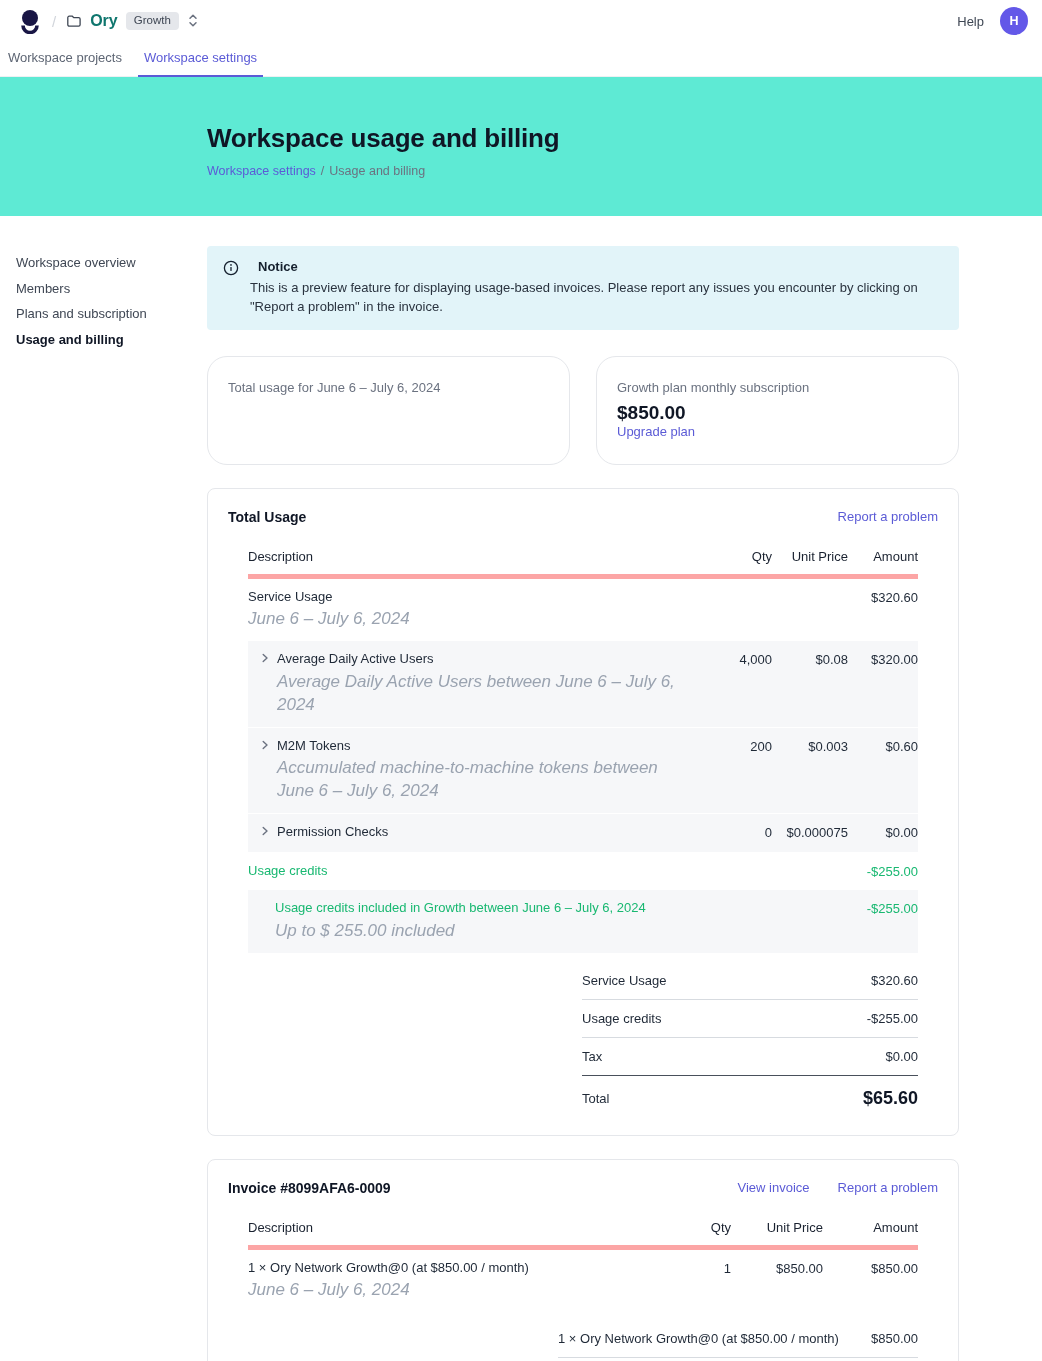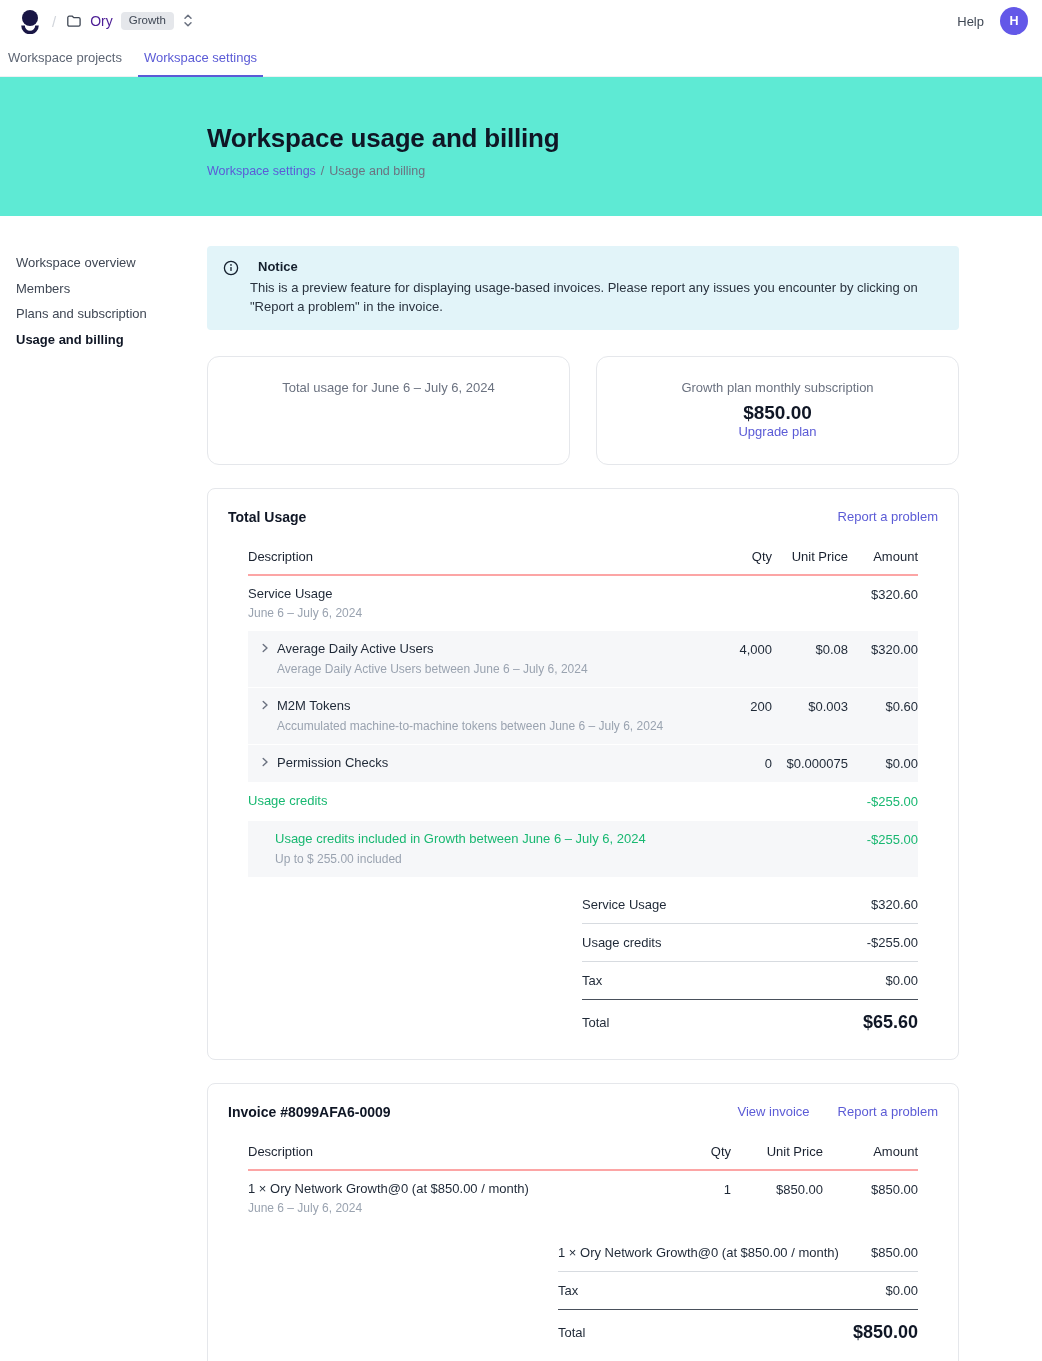--- a/index.html
+++ b/index.html
@@ -17,21 +17,21 @@
     --gray:#6b7280;
     --lightgray:#9aa3b0;
   }
 
   
   .topbar{height:42px;display:flex;align-items:center;justify-content:space-between;padding:0 14px 0 18px;background:#fff;}
   .topbar-left{display:flex;align-items:center;gap:10px;}
   .topbar-right{display:flex;align-items:center;gap:16px;}
   .slash{color:#d1d5db;font-size:15px;}
   .ws-selector{display:flex;align-items:center;gap:8px;cursor:pointer;}
-  .ws-name{font-size:14px;font-weight:400;color:#4c1d95;}
+  .ws-name{font-size:16px;font-weight:700;color:#0f766e;}
   .badge{background:#e5e7eb;color:#3f4754;font-size:11.5px;padding:2.5px 8px;border-radius:4px;line-height:1.2;}
   .help{font-size:13px;color:#3f4754;cursor:pointer;}
   .avatar{width:28px;height:28px;border-radius:50%;background:#6358e8;color:#fff;display:flex;align-items:center;justify-content:center;font-size:12.5px;font-weight:700;cursor:pointer;}
 
   
   .tabbar{display:flex;gap:10px;padding:0 2px;border-bottom:1px solid #eef0f3;background:#fff;}
   .tab{font-size:13px;padding:8px 6px 10px;color:#5d6573;cursor:pointer;border-bottom:2px solid transparent;margin-bottom:-1px;}
   .tab.active{color:var(--accent);border-bottom-color:var(--accent);font-weight:500;}
 
   
@@ -48,47 +48,47 @@
   .main{width:752px;}
 
   
   .notice{background:#e2f4f9;border-radius:4px;padding:13px 16px;display:flex;gap:11px;}
   .notice-icon{flex:0 0 auto;margin-top:1px;}
   .notice-title{font-size:13px;font-weight:700;color:#15202e;margin-bottom:5px;padding-left:8px;}
   .notice-body{font-size:13px;color:#2a333f;line-height:1.45;max-width:690px;}
 
   
   .cards{display:flex;gap:26px;margin-top:26px;}
-  .card{flex:1;border:1px solid var(--border);border-radius:12px;padding:23px 20px;min-height:109px;text-align:center;}
+  .card{flex:1;border:1px solid var(--border);border-radius:20px;padding:23px 20px;min-height:109px;}
   .card-label{font-size:13px;color:var(--gray);}
   .card-amount{margin-top:7px;font-size:19px;font-weight:600;color:#0f1625;}
   .green-text{color:var(--green) !important;}
   .upgrade{display:inline-block;font-size:13px;color:var(--accent);cursor:pointer;}
 
   
   .panel{border:1px solid var(--border);border-radius:8px;padding:20px 20px 26px;margin-top:23px;}
   .panel-head{display:flex;justify-content:space-between;align-items:center;padding:0 0 2px;}
   .panel-title{font-size:14px;font-weight:700;color:#0f1625;}
   .panel-links{display:flex;gap:28px;}
   .link{font-size:13px;color:var(--accent);cursor:pointer;}
 
   .table{margin:12px 20px 0;}
-  .thead{display:flex;padding:10px 0;border-bottom:2px solid #fca5a5;}
+  .thead{display:flex;padding:10px 0;border-bottom:5px solid #fca5a5;}
   .th{font-size:13px;color:#1a2230;font-weight:500;}
   .col-desc{flex:1;min-width:0;}
   .col-qty{width:90px;text-align:right;}
   .col-unit{width:76px;text-align:right;}
   .col-amt{width:70px;text-align:right;}
   .invoice-table .col-qty{width:90px;}
   .invoice-table .col-unit{width:92px;}
   .invoice-table .col-amt{width:95px;}
 
   .trow{display:flex;align-items:flex-start;padding:9px 0 10px;}
   .trow .title{font-size:13px;color:#1f2937;line-height:1.35;}
-  .trow .subtitle{font-size:12px;color:var(--lightgray);margin-top:3px;line-height:1.35;}
+  .trow .subtitle{font-size:17px;color:var(--lightgray);margin-top:3px;line-height:1.35;font-style:italic;}
   .cell{font-size:13px;color:#1f2937;line-height:1.35;padding-top:1px;}
   .trow.subrow{background:var(--rowbg);border-bottom:1px solid #fff;}
   .desc-indent{display:flex;gap:6px;padding-left:11px;}
   .desc-indent.no-chev{padding-left:27px;}
   .chev{width:12px;display:inline-flex;justify-content:center;padding-top:2px;cursor:pointer;flex:0 0 auto;}
 
   .summary{width:336px;margin-left:auto;margin-top:8px;}
   .summary.wide{width:360px;}
   .sumrow{display:flex;justify-content:space-between;align-items:center;gap:12px;padding:11px 0;border-bottom:1px solid #d7dbe0;}
   .sumrow .slabel{font-size:13px;color:#1f2937;}

